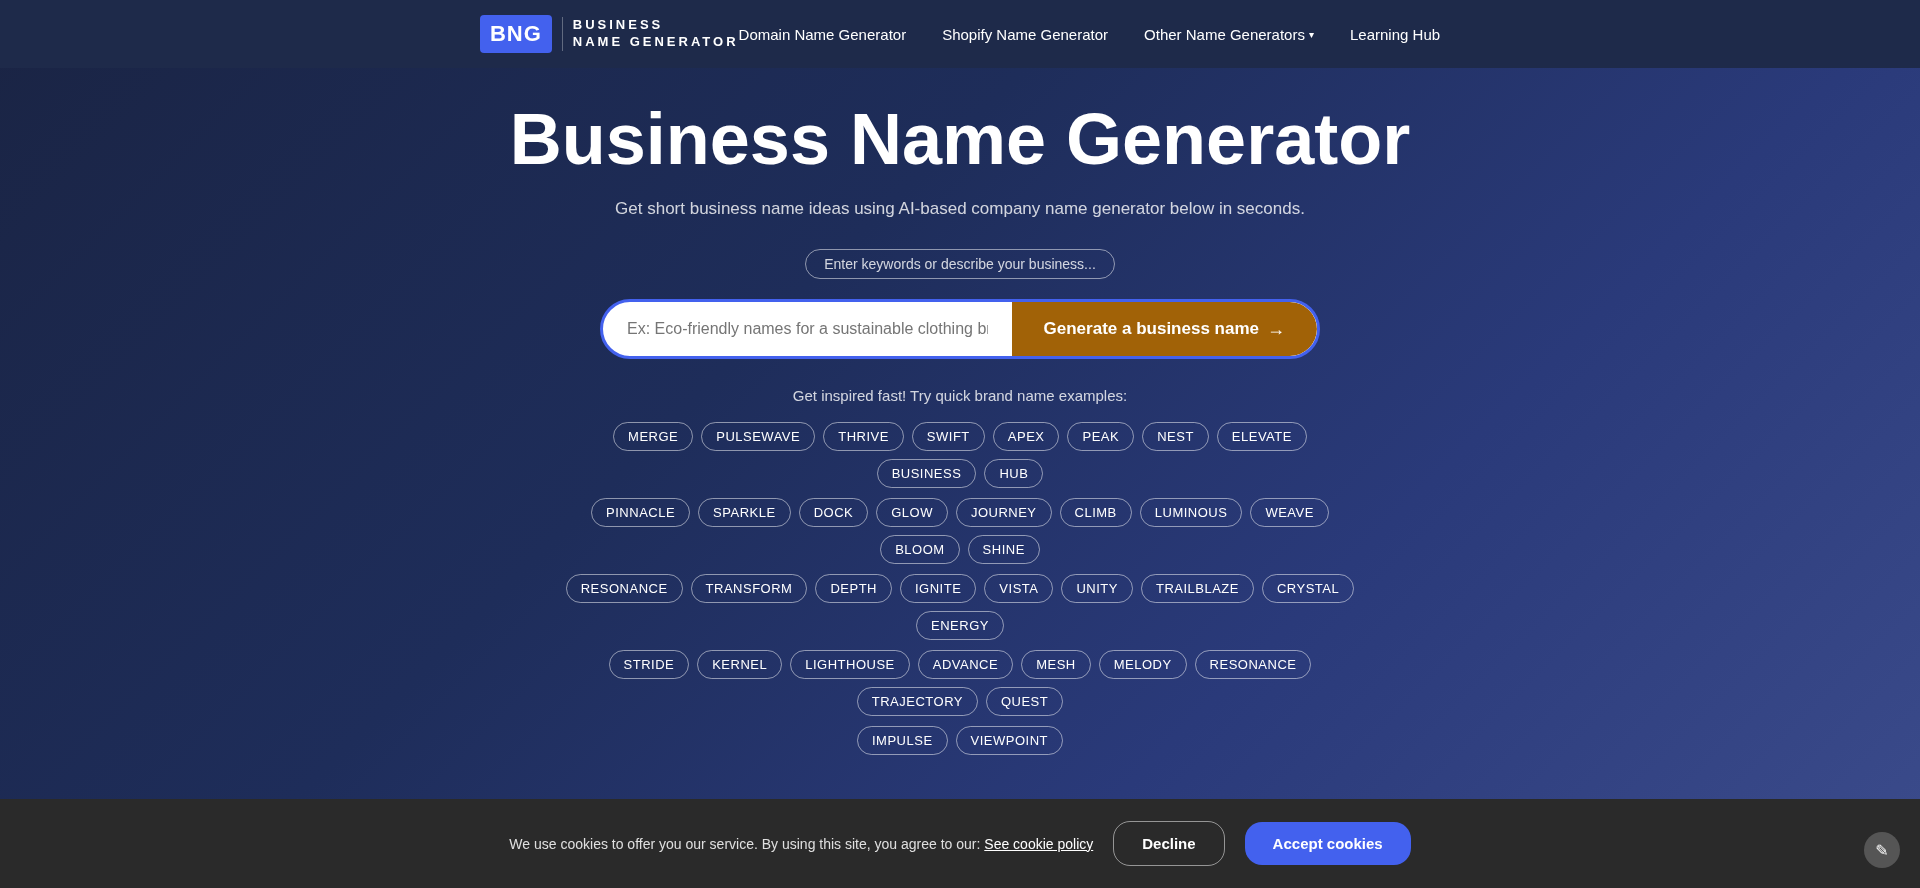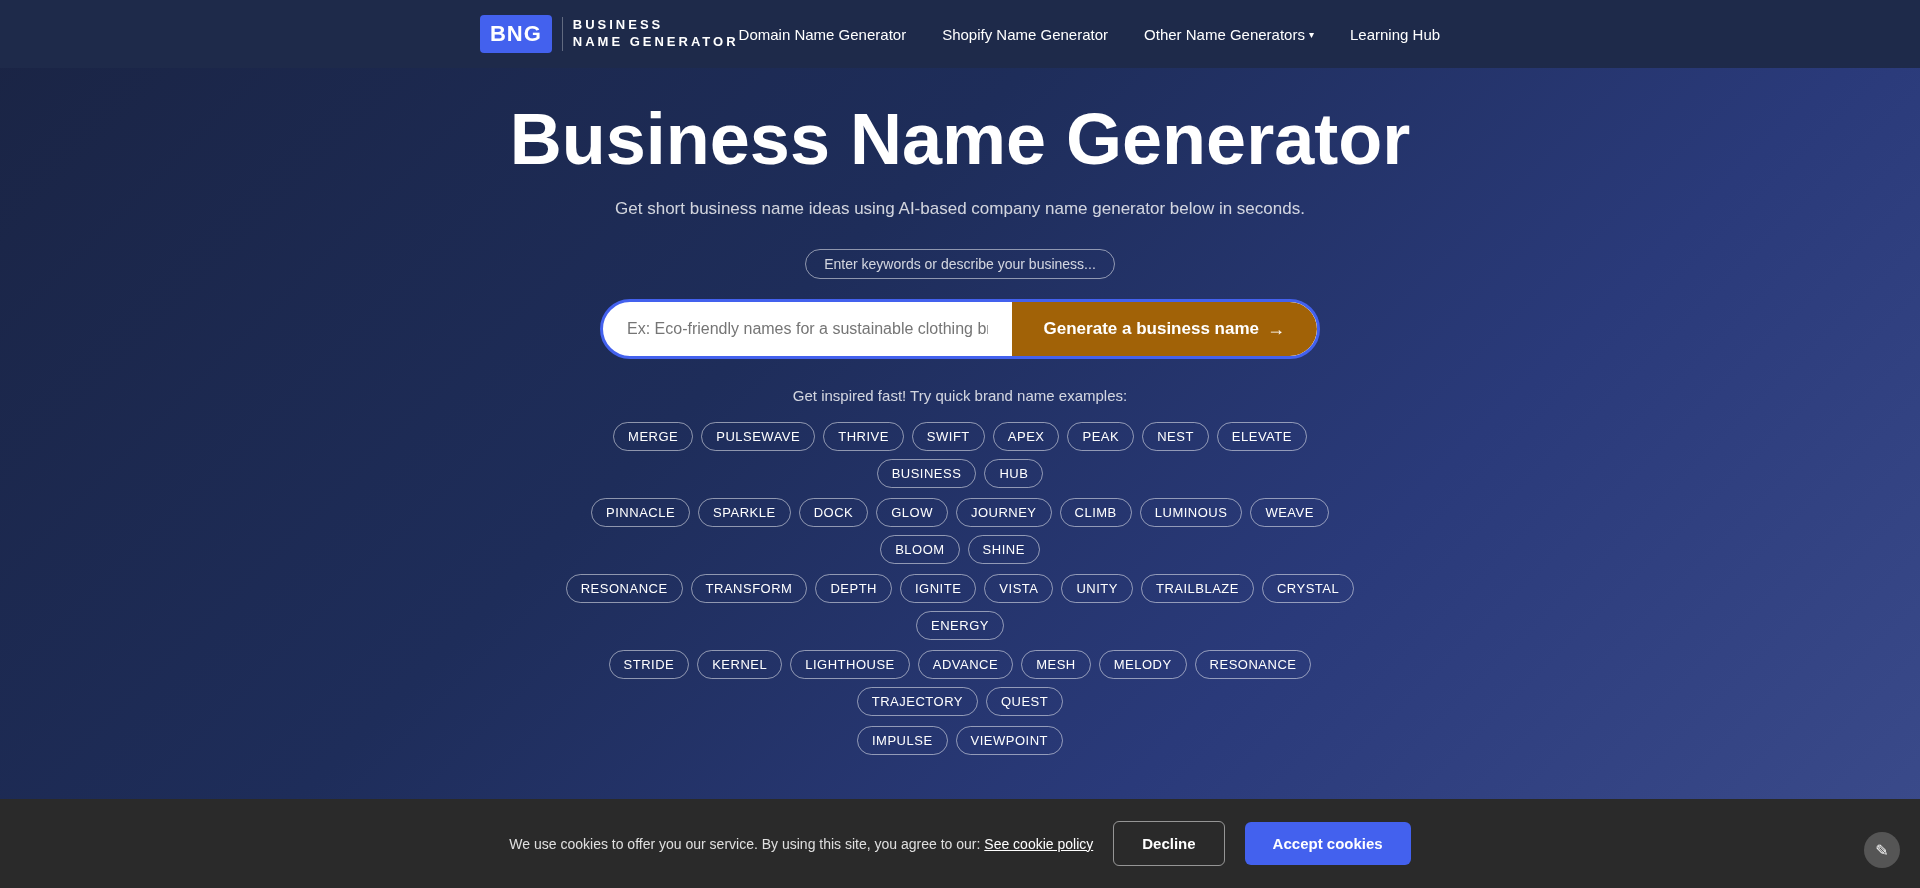--- a/index.html
+++ b/index.html
@@ -185,21 +185,21 @@
       color: rgba(255,255,255,0.85);
       font-size: 14px;
     }
     .cookie-link {
       color: white;
       text-decoration: underline;
       cursor: pointer;
     }
     .cookie-btn {
       padding: 13px 28px;
-      border-radius: 6px;
+      border-radius: 17px;
       font-size: 15px;
       font-weight: 600;
       cursor: pointer;
       border: none;
     }
     .cookie-decline {
       background: transparent;
       border: 1px solid rgba(255,255,255,0.5);
       color: white;
     }

